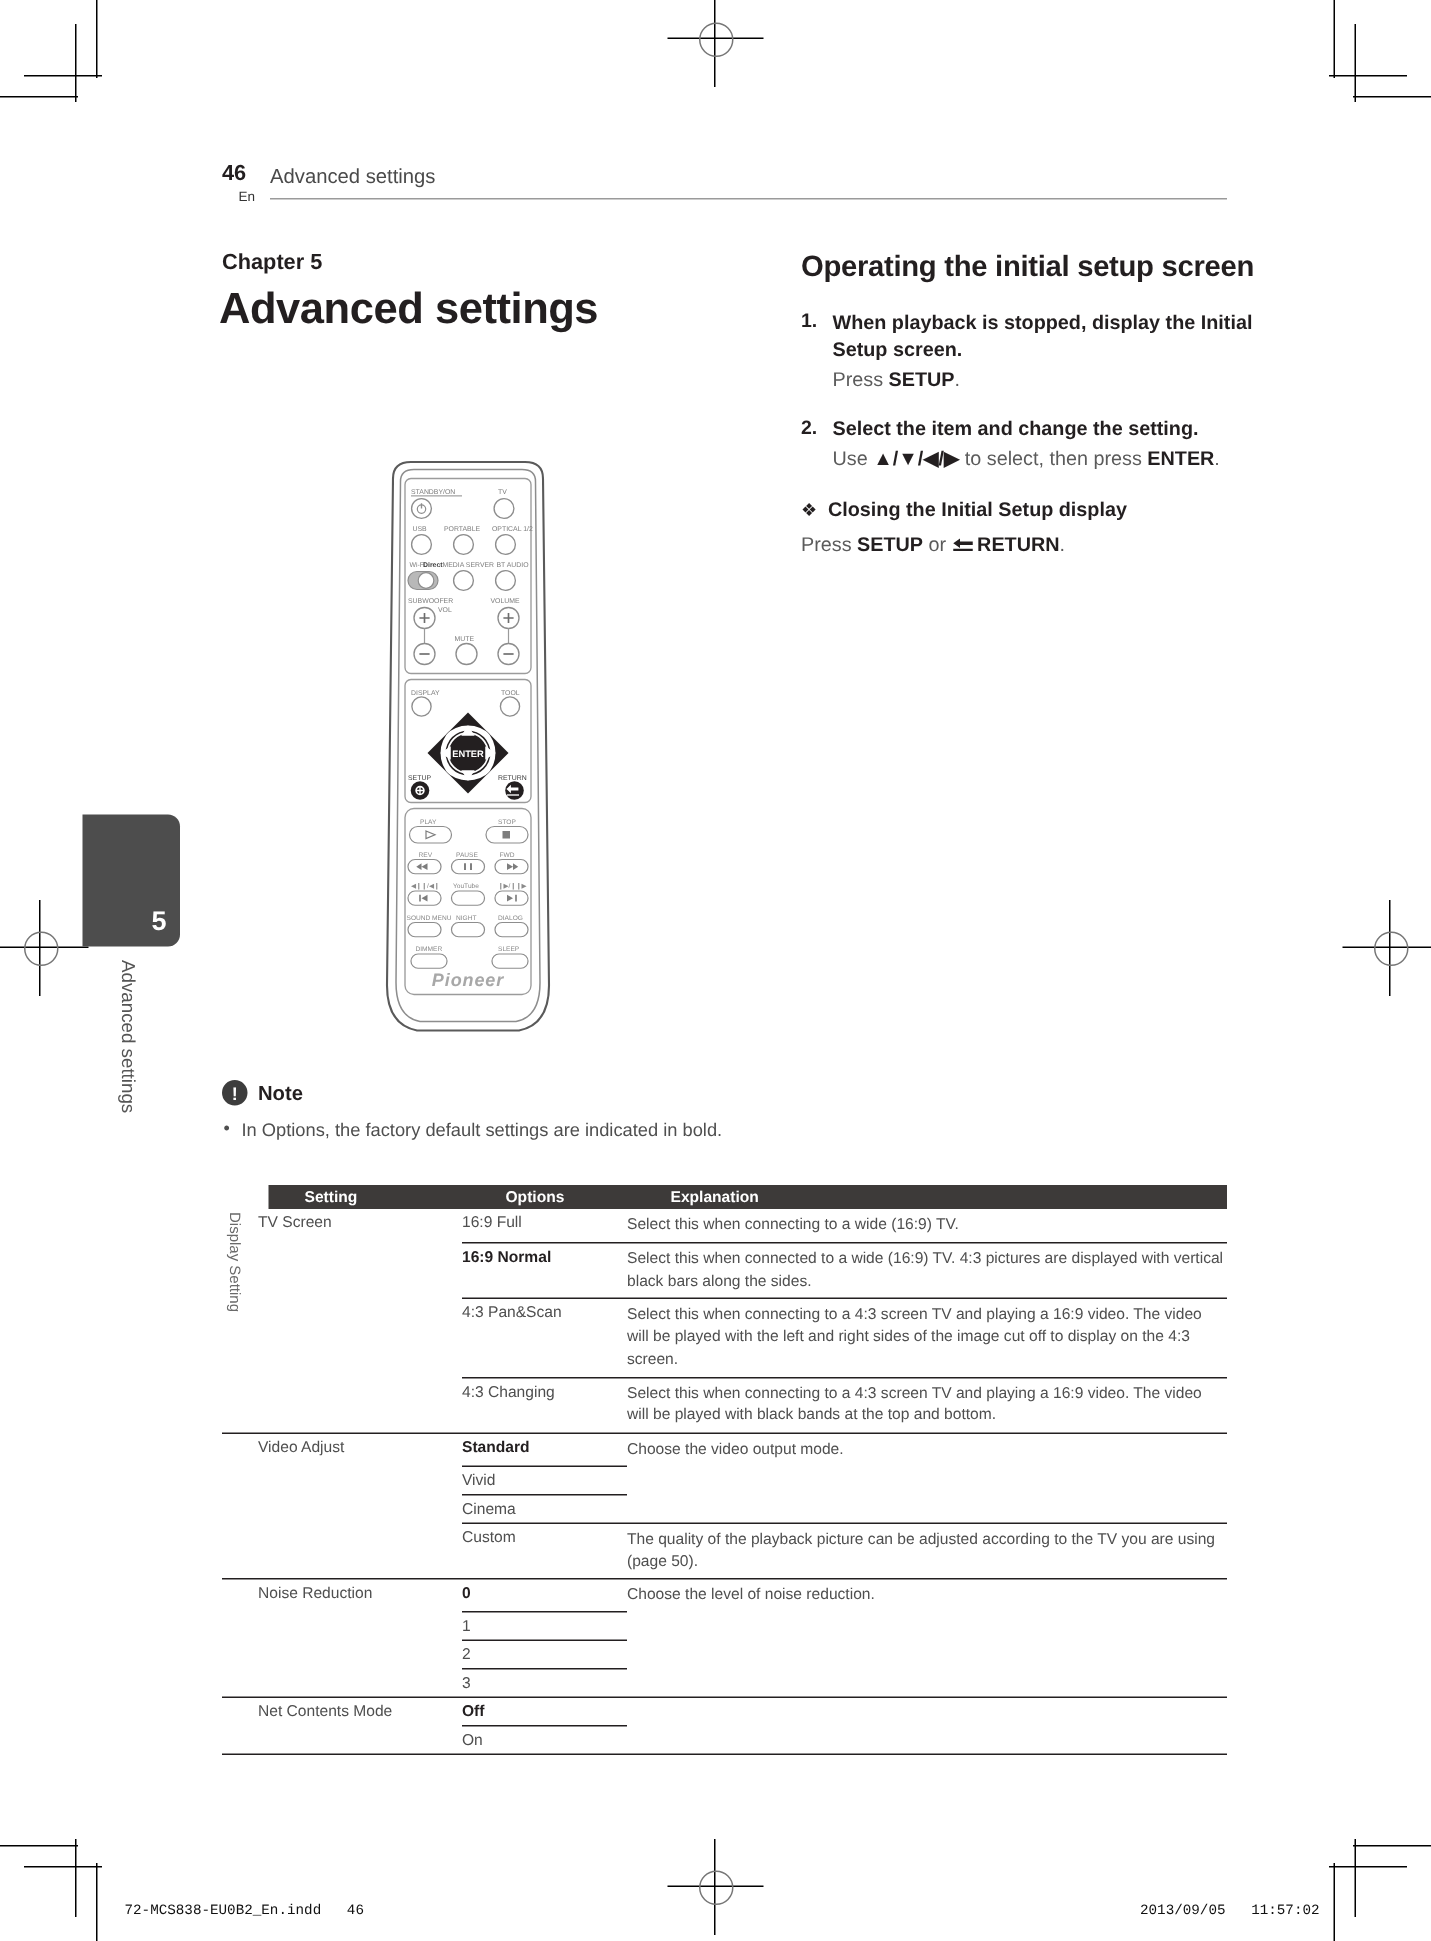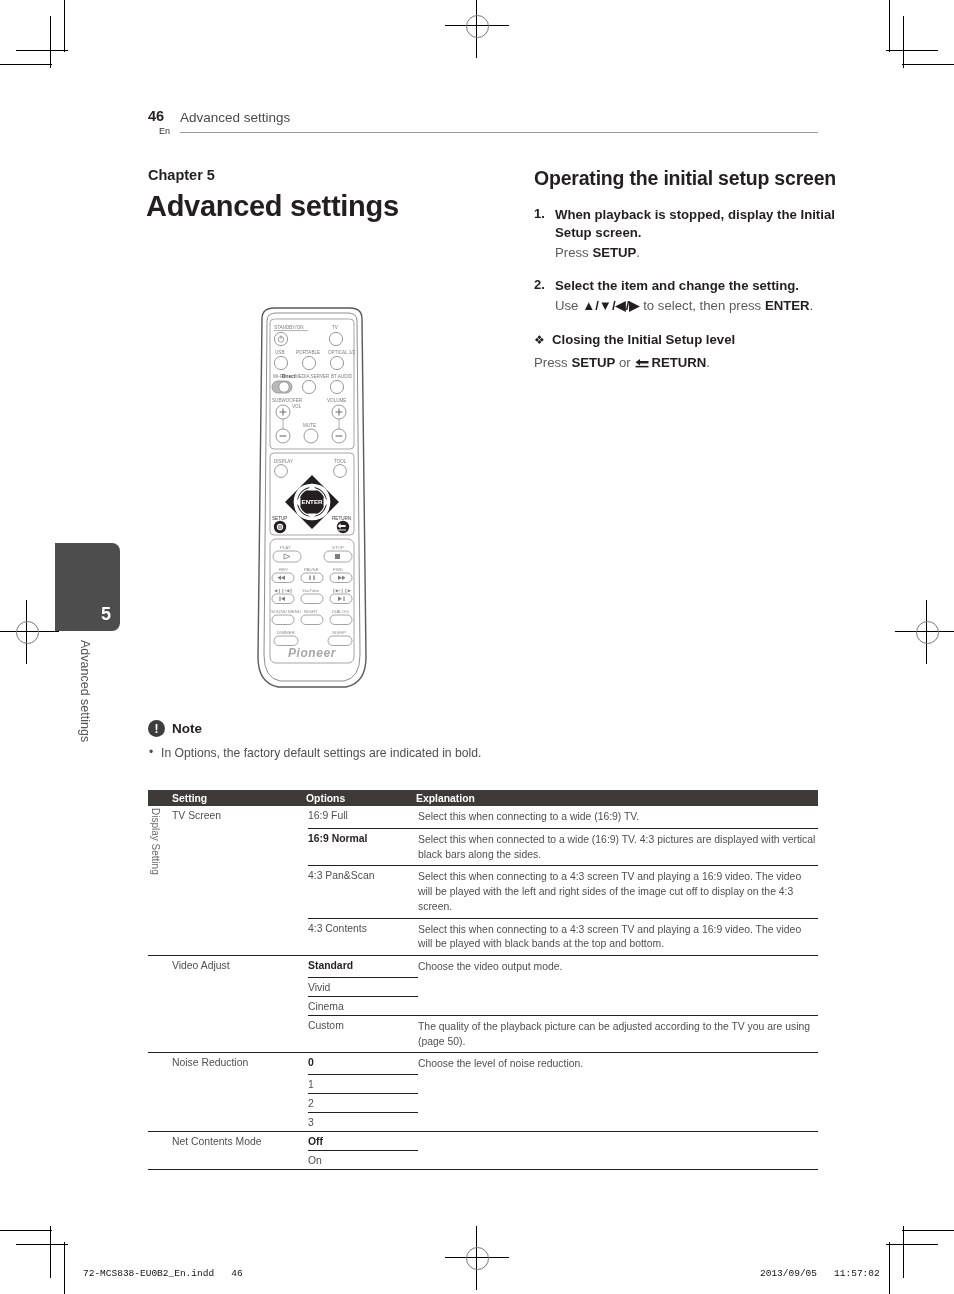--- a/index.html
+++ b/index.html
@@ -62,21 +62,21 @@
   .note-ico{width:17px;height:17px;border-radius:50%;background:#3d3d3d;color:#fff;
             font-size:12px;font-weight:bold;display:flex;align-items:center;justify-content:center;
             line-height:1;}
   .note-hd .lbl{font-size:13.5px;font-weight:bold;margin-left:7px;}
   .note ul{list-style:none;margin:7px 0 0 0;padding:0;}
   .note li{font-size:12.2px;color:#4f4f4f;line-height:1.5;margin-top:6px;position:relative;padding-left:13px;}
   .note li:before{content:"•";position:absolute;left:1px;top:-1px;font-size:12px;}
 
   
   .tbl{position:absolute;left:148px;top:790px;width:670px;font-size:10.4px;color:#4f4f4f;}
-  .thead{display:flex;background:#3d3a39;color:#fff;font-weight:bold;height:16px;align-items:center;}
+  .thead{display:flex;background:#3d3a39;color:#fff;font-weight:bold;height:16px;align-items:center;margin-left:31px;}
   .thead .c1{width:24px;}
   .thead .c2{width:134px;}
   .thead .c3{width:110px;}
   .thead .c4{flex:1;}
   .grp{display:flex;position:relative;border-bottom:1.1px solid #231f20;}
   .grp:last-child{border-bottom:1.1px solid #231f20;}
   .grp .side{width:24px;position:relative;}
   .side-rot{position:absolute;left:13px;top:2px;font-size:10px;color:#6a6a6a;white-space:nowrap;
             transform:rotate(90deg);transform-origin:0 0;}
   .grp .setname{width:134px;padding:4px 2px 0 0;font-size:10.4px;color:#4f4f4f;}
@@ -171,21 +171,21 @@
     <div class="step">
       <div class="n">2.</div>
       <div class="b">
         <div class="bold">Select the item and change the setting.</div>
         <div class="sub"><span>Use </span><b>▲/▼/◀/▶</b><span> to select, then press </span><b>ENTER</b><span>.</span></div>
       </div>
     </div>
 
     <div class="closing">
       <div class="dia">❖</div>
-      <div class="ct">Closing the Initial Setup level</div>
+      <div class="ct">Closing the Initial Setup display</div>
     </div>
     <div class="press-line"><span>Press </span><b>SETUP</b><span> or </span><span class="ret-ico"><svg width="15" height="11" viewBox="0 0 15 11">
             <path d="M5 1 L0.5 4.2 L5 7.4 L5 5.4 L13.5 5.4 L13.5 3 L5 3 Z" fill="#231f20"></path>
             <path d="M0.5 8.6 L13.5 8.6" stroke="#231f20" stroke-width="1.6" fill="none"></path>
           </svg></span><b>RETURN</b><span>.</span></div>
   </div>
 
   <div class="remote">
     <svg width="128" height="392" viewBox="0 0 128 392">
 
@@ -351,21 +351,21 @@
         </div>
         <div class="orow">
           <div class="ocell u b">16:9 Normal</div>
           <div class="ecell u">Select this when connected to a wide (16:9) TV. 4:3 pictures are displayed with vertical black bars along the sides.</div>
         </div>
         <div class="orow">
           <div class="ocell u">4:3 Pan&amp;Scan</div>
           <div class="ecell u">Select this when connecting to a 4:3 screen TV and playing a 16:9 video. The video will be played with the left and right sides of the image cut off to display on the 4:3 screen.</div>
         </div>
         <div class="orow">
-          <div class="ocell">4:3 Contents</div>
+          <div class="ocell">4:3 Changing</div>
           <div class="ecell">Select this when connecting to a 4:3 screen TV and playing a 16:9 video. The video will be played with black bands at the top and bottom.</div>
         </div>
       </div>
     </div>
 
     <div class="grp">
       <div class="side"></div>
       <div class="setname">Video Adjust</div>
       <div style="flex:1;">
         <div class="orow">

